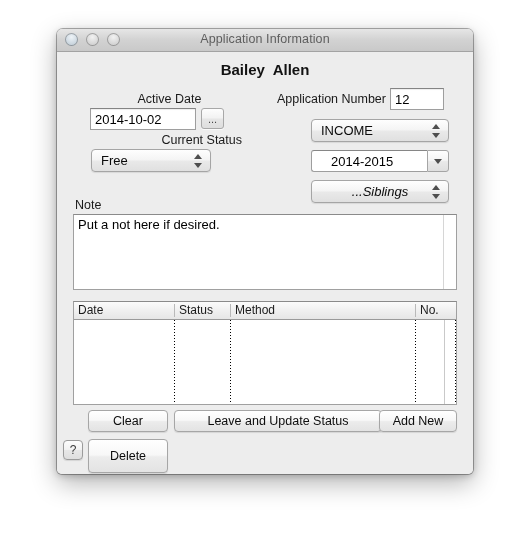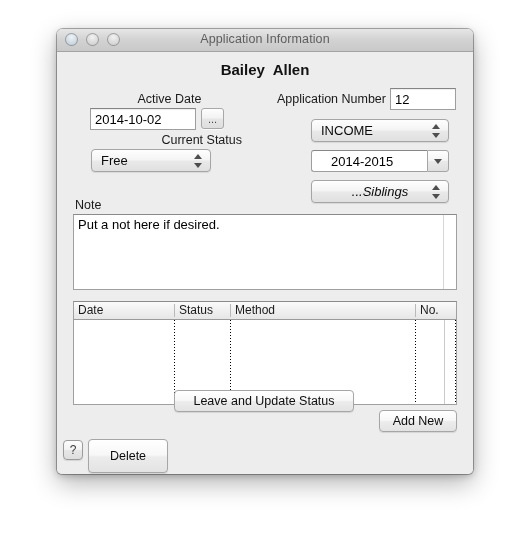--- a/index.html
+++ b/index.html
@@ -339,21 +339,21 @@
     <div class="lbl" style="left:40px; top:81px; width:145px; text-align:right;">Current Status</div>
     <div class="popup" style="left:34px; top:97px; width:120px; height:23px;">
       <span class="pv">Free</span>
       <span class="updown">
         <span class="tri-up"></span>
           <span class="tri-dn"></span>
       </span>
     </div>
 
     <div class="lbl right" style="left:165px; top:40px; width:164px;">Application Number</div>
-    <div class="textfield" style="left:333px; top:36px; width:66px; height:22px;">12</div>
+    <div class="textfield" style="left:333px; top:36px; width:54px; height:22px;">12</div>
 
     <div class="lbl right" style="left:185px; top:71px; width:144px;">Method</div>
     <div class="popup" style="left:254px; top:67px; width:138px; height:23px;">
       <span class="pv">INCOME</span>
       <span class="updown">
         <span class="tri-up"></span>
           <span class="tri-dn"></span>
       </span>
     </div>
 
@@ -392,20 +392,21 @@
       <div id="table-body">
         <div class="colsep" style="left:100px;"></div>
         <div class="colsep" style="left:156px;"></div>
         <div class="colsep" style="left:341px;"></div>
         <div class="tbl-gutter">
           <div class="tbl-gutter-dots"></div>
         </div>
       </div>
     </div>
 
-    <div class="pushbtn" style="left:117px; top:338px; width:180px; height:22px;">Leave and Update Status</div>
+    <div class="pushbtn" style="left:31px; top:358px; width:80px; height:22px;">Clear</div>
+    <div class="pushbtn" style="left:117px; top:358px; width:208px; height:22px;">Leave and Update Status</div>
     <div class="pushbtn" style="left:322px; top:358px; width:78px; height:22px;">Add New</div>
 
     <div id="help-button" style="left:6px; top:388px;">?</div>
     <div class="pushbtn" style="left:31px; top:387px; width:80px; height:34px;">Delete</div>
 
   </div>
 </div>
 
 </body></html>

